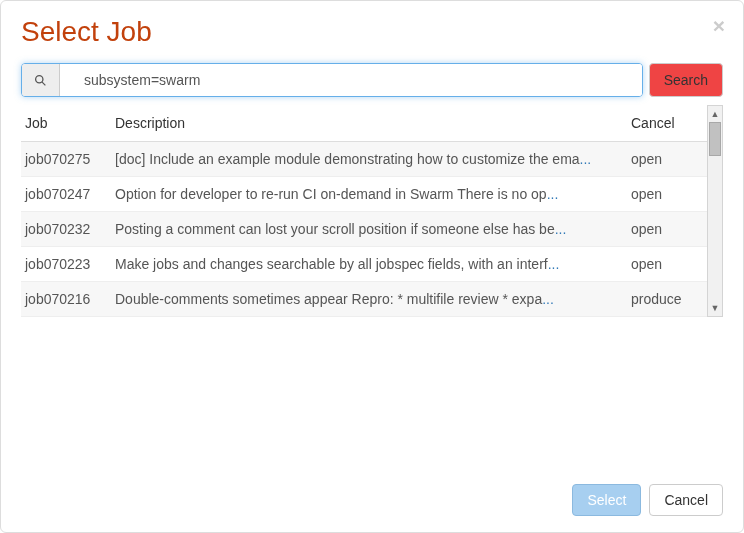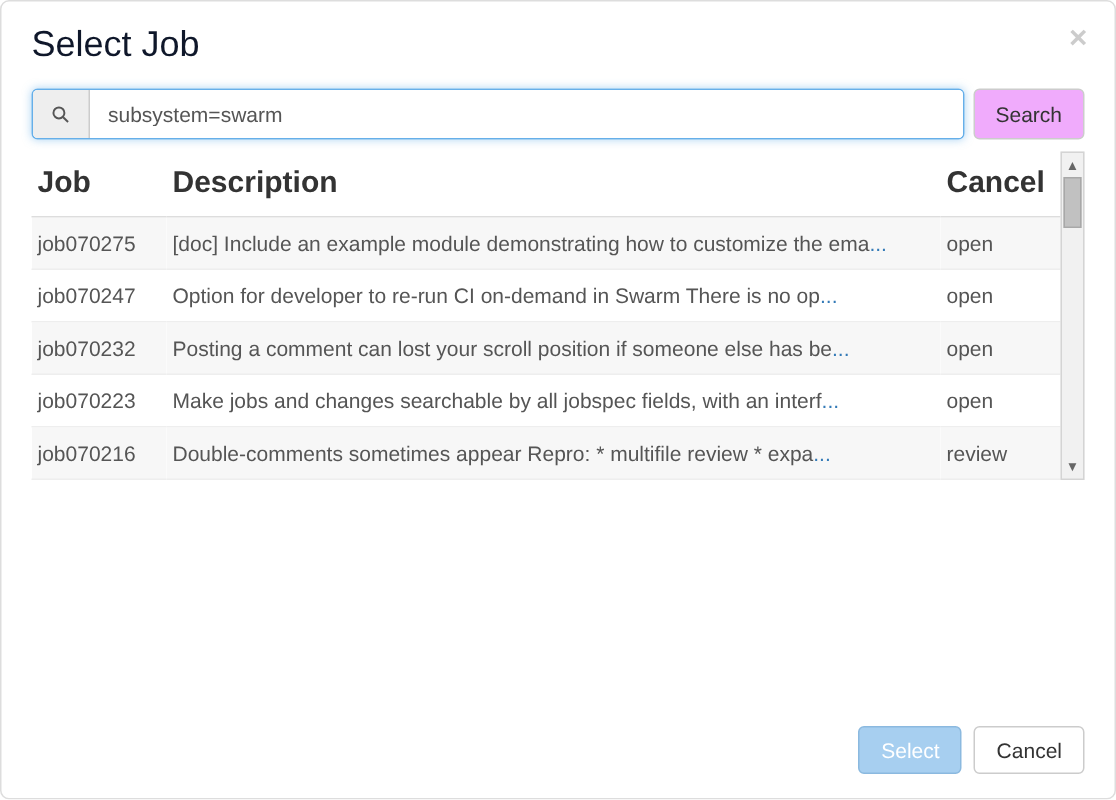--- a/index.html
+++ b/index.html
@@ -16,23 +16,23 @@
   border-radius: 6px;
   position: relative;
   display: flex;
   flex-direction: column;
 }
 .modal-header {
   padding: 15px 20px 15px 20px;
   position: relative;
 }
 .modal-title {
-  font-size: 24px;
+  font-size: 28px;
   font-weight: 500;
-  color: #0f172a;
+  color: #c2410c;
 }
 .close-btn {
   position: absolute;
   right: 18px;
   top: 14px;
   font-size: 21px;
   color: #ccc;
   background: none;
   border: none;
   cursor: pointer;
@@ -61,28 +61,28 @@
   border-right: 1px solid #ccc;
   padding: 8px 12px;
   display: flex;
   align-items: center;
   color: #555;
 }
 .search-input {
   flex: 1;
   border: none;
   outline: none;
-  padding: 8px 12px;
+  padding: 8px 24px;
   font-size: 14px;
   color: #555;
 }
 .search-btn {
   padding: 8px 14px;
   border: 1px solid #ccc;
-  background: #f0abfc;
+  background: #ef4444;
   border-radius: 4px;
   cursor: pointer;
   font-size: 14px;
   color: #333;
 }
 .table-wrap {
   border-right: 16px solid transparent;
   position: relative;
 }
 .scrollbar {
@@ -111,25 +111,25 @@
   height: 34px;
   background: #c1c1c1;
   border: 1px solid #a8a8a8;
 }
 table {
   width: 100%;
   border-collapse: collapse;
 }
 thead th {
   text-align: left;
-  font-weight: bold;
+  font-weight: normal;
   padding: 10px 8px 10px 4px;
   border-bottom: 1px solid #ddd;
   color: #333;
-  font-size: 20px;
+  font-size: 14px;
 }
 tbody td {
   padding: 9px 8px 9px 4px;
   border-bottom: 1px solid #eee;
   color: #555;
   font-size: 14px;
   white-space: nowrap;
   overflow: hidden;
 }
 tbody tr:nth-child(odd) { background: #f7f7f7; }
@@ -214,21 +214,21 @@
               <td class="col-status">open</td>
             </tr>
             <tr>
               <td class="col-job">job070223</td>
               <td class="col-desc">Make jobs and changes searchable by all jobspec fields, with an interf<span class="ellips">...</span></td>
               <td class="col-status">open</td>
             </tr>
             <tr>
               <td class="col-job">job070216</td>
               <td class="col-desc">Double-comments sometimes appear Repro: * multifile review * expa<span class="ellips">...</span></td>
-              <td class="col-status">review</td>
+              <td class="col-status">produce</td>
             </tr>
           </tbody>
       </table>
       <div class="scrollbar">
         <div class="up">▲</div>
         <div class="thumb"></div>
         <div class="down">▼</div>
       </div>
     </div>
   </div>

